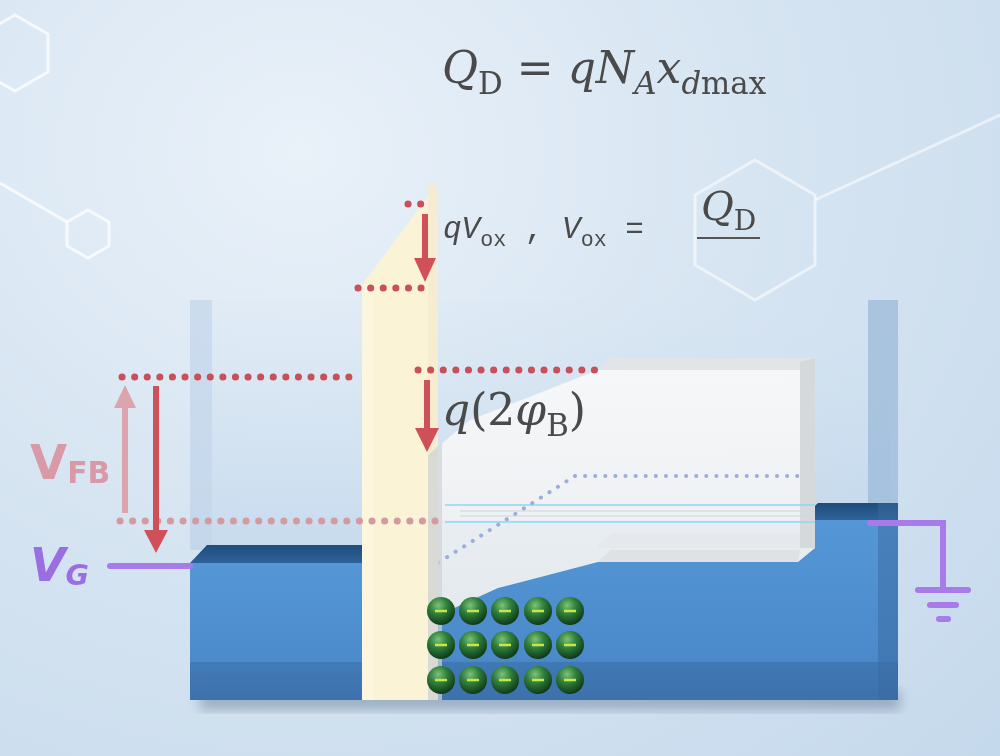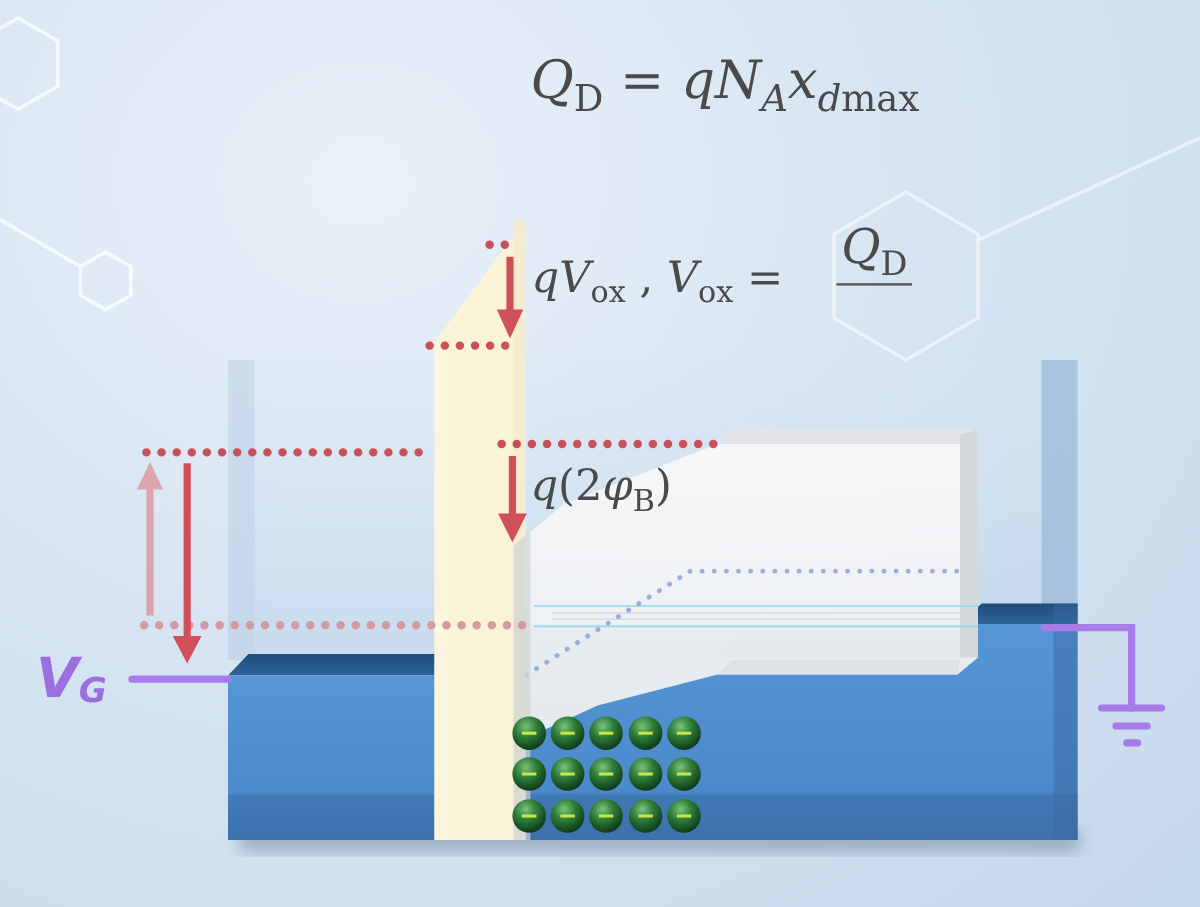--- a/index.html
+++ b/index.html
@@ -176,31 +176,34 @@
         <circle cx="570" cy="680" r="14" fill="url(#ball)"></circle>
           <line x1="564" y1="680" x2="576" y2="680" stroke="#c8e64a" stroke-width="2.5"></line>
       </g>
     </g>
   </svg>
 
   <div class="eq" style="left:442px; top:46px; font-size:44px;">
     <i>Q</i><sub>D</sub><span> = </span><i>q</i><i>N</i><sub><i>A</i></sub><i>x</i><sub><i>d</i><span>max</span></sub>
   </div>
 
-  <div class="eq" style="left:443px; top:214px; font-size:36px;">
+  <div class="eq" style="left:443px; top:214px; font-size:31px;font-family:Liberation Mono, monospace;">
     <i>q</i><i>V</i><sub>ox</sub><span> , </span><i>V</i><sub>ox</sub><span> = </span>
   </div>
   <div class="eq" style="left:697px; top:186px; font-size:40px;">
     <span class="frac">
       <span class="num"><i>Q</i><sub>D</sub></span>
     </span>
   </div>
 
-  <div class="eq" style="left:442px; top:388px; font-size:36px;">
+  <div class="eq" style="left:442px; top:388px; font-size:44px;">
     <i>q</i><span>(2</span><i>φ</i><sub>B</sub><span>)</span>
   </div>
 
+  <div class="lbl" style="left:30px; top:438px; font-size:48px; color:#d89aa6;">
+    <span>V</span><sub>FB</sub>
+  </div>
 
   <div class="lbl" style="left:30px; top:542px; font-size:46px; color:#9b6fe0;font-style:italic;">
     <span>V</span><sub>G</sub>
   </div>
 
 </div>
 
 </body></html>

